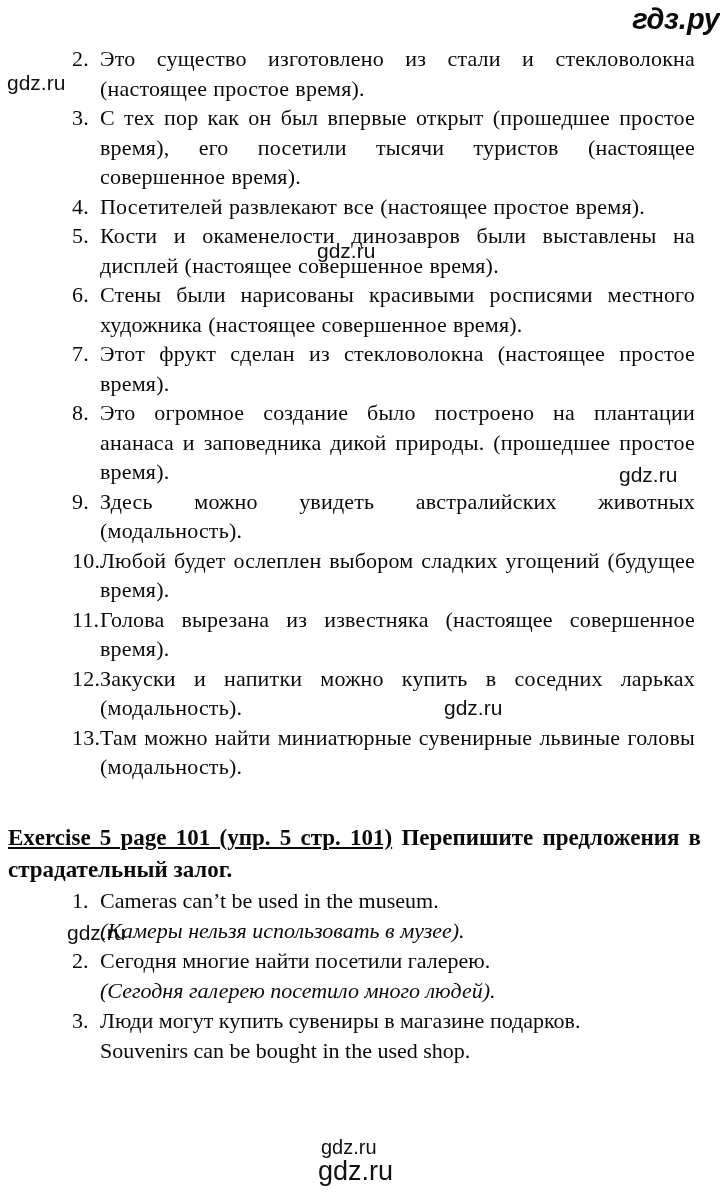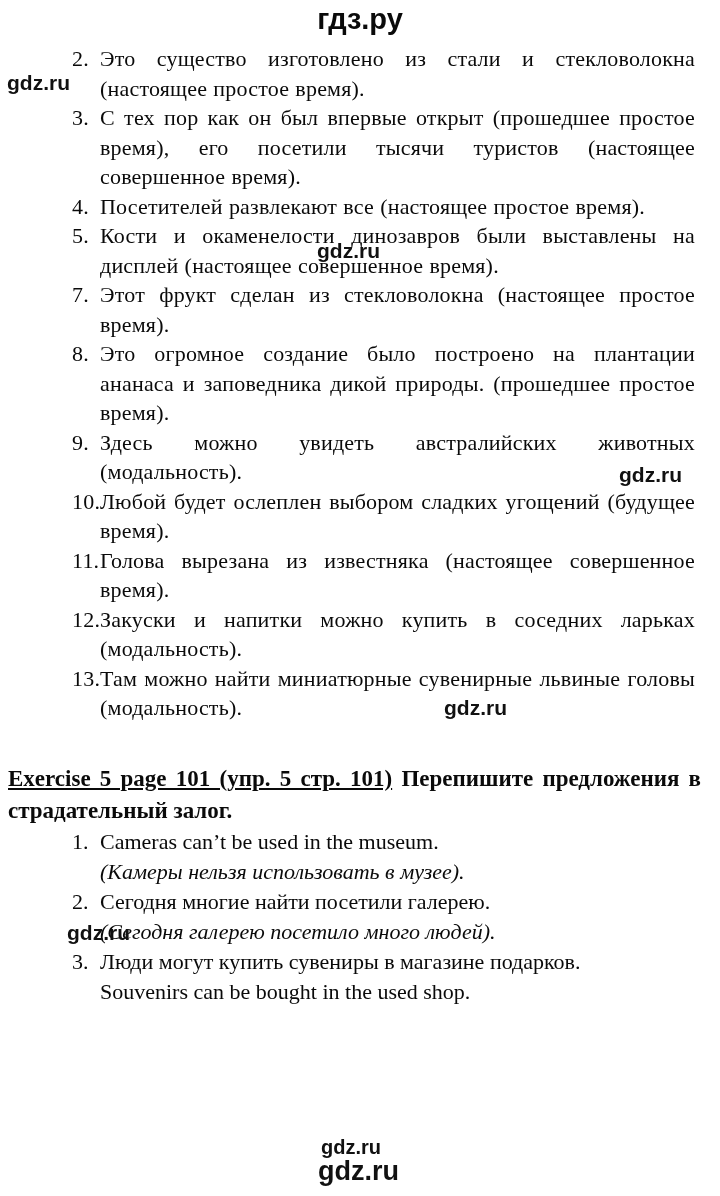--- a/index.html
+++ b/index.html
@@ -9,26 +9,27 @@
     width: 720px;
     height: 1196px;
     background: #ffffff;
     color: #0a0a0a;
     font-family: "Liberation Serif", serif;
     overflow: hidden;
     margin: 0 auto;
   }
   .site-logo {
     padding-top: 2px;
-    text-align: center;
+    text-align: right;
     font-family: "Liberation Sans", sans-serif;
     font-weight: bold;
     font-size: 29px;
     line-height: 34px;
     color: #0a0a0a;
+    font-style: italic;
   }
   
   .t-list {
     margin: 8px 25px 0 100px;
   }
   .t-item {
     margin: 0;
     font-size: 22px;
     line-height: 29.5px;
     letter-spacing: 0.2px;
@@ -58,39 +59,40 @@
     font-size: 22px;
     line-height: 30px;
   }
   .ex-item .ex-num { position: absolute; left: -28px; top: 0; }
   .ex-item .ex-ru, .ex-item .ex-en { font-style: normal; }
   .ex-item .ex-tr { font-style: italic; }
   
   .wm {
     position: absolute;
     font-family: "Liberation Sans", sans-serif;
-    font-weight: bold;
+    font-weight: normal;
     font-size: 21px;
     line-height: 21px;
     color: #111111;
     white-space: nowrap;
   }
 </style>
 </head>
 <body>
 
 <div class="page">
 
   <div class="site-logo">гдз.ру</div>
 
   <div class="t-list">
     <p class="t-item"><span class="num">2.</span><span>Это существо изготовлено из стали и стекловолокна (настоящее простое время).</span></p>
     <p class="t-item"><span class="num">3.</span><span>С тех пор как он был впервые открыт (прошедшее простое время), его посетили тысячи туристов (настоящее совершенное время).</span></p>
     <p class="t-item"><span class="num">4.</span><span>Посетителей развлекают все (настоящее простое время).</span></p>
     <p class="t-item"><span class="num">5.</span><span>Кости и окаменелости динозавров были выставлены на дисплей (настоящее совершенное время).</span></p>
+    <p class="t-item"><span class="num">6.</span><span>Стены были нарисованы красивыми росписями местного художника (настоящее совершенное время).</span></p>
     <p class="t-item"><span class="num">7.</span><span>Этот фрукт сделан из стекловолокна (настоящее простое время).</span></p>
     <p class="t-item"><span class="num">8.</span><span>Это огромное создание было построено на плантации ананаса и заповедника дикой природы. (прошедшее простое время).</span></p>
     <p class="t-item"><span class="num">9.</span><span>Здесь можно увидеть австралийских животных (модальность).</span></p>
     <p class="t-item"><span class="num">10.</span><span>Любой будет ослеплен выбором сладких угощений (будущее время).</span></p>
     <p class="t-item"><span class="num">11.</span><span>Голова вырезана из известняка (настоящее совершенное время).</span></p>
     <p class="t-item"><span class="num">12.</span><span>Закуски и напитки можно купить в соседних ларьках (модальность).</span></p>
     <p class="t-item"><span class="num">13.</span><span>Там можно найти миниатюрные сувенирные львиные головы (модальность).</span></p>
   </div>
 
   <h2 class="ex-heading"><span class="u">Exercise 5 page 101 (упр. 5 стр. 101)</span> <span>Перепишите предложения в страдательный залог.</span></h2>

